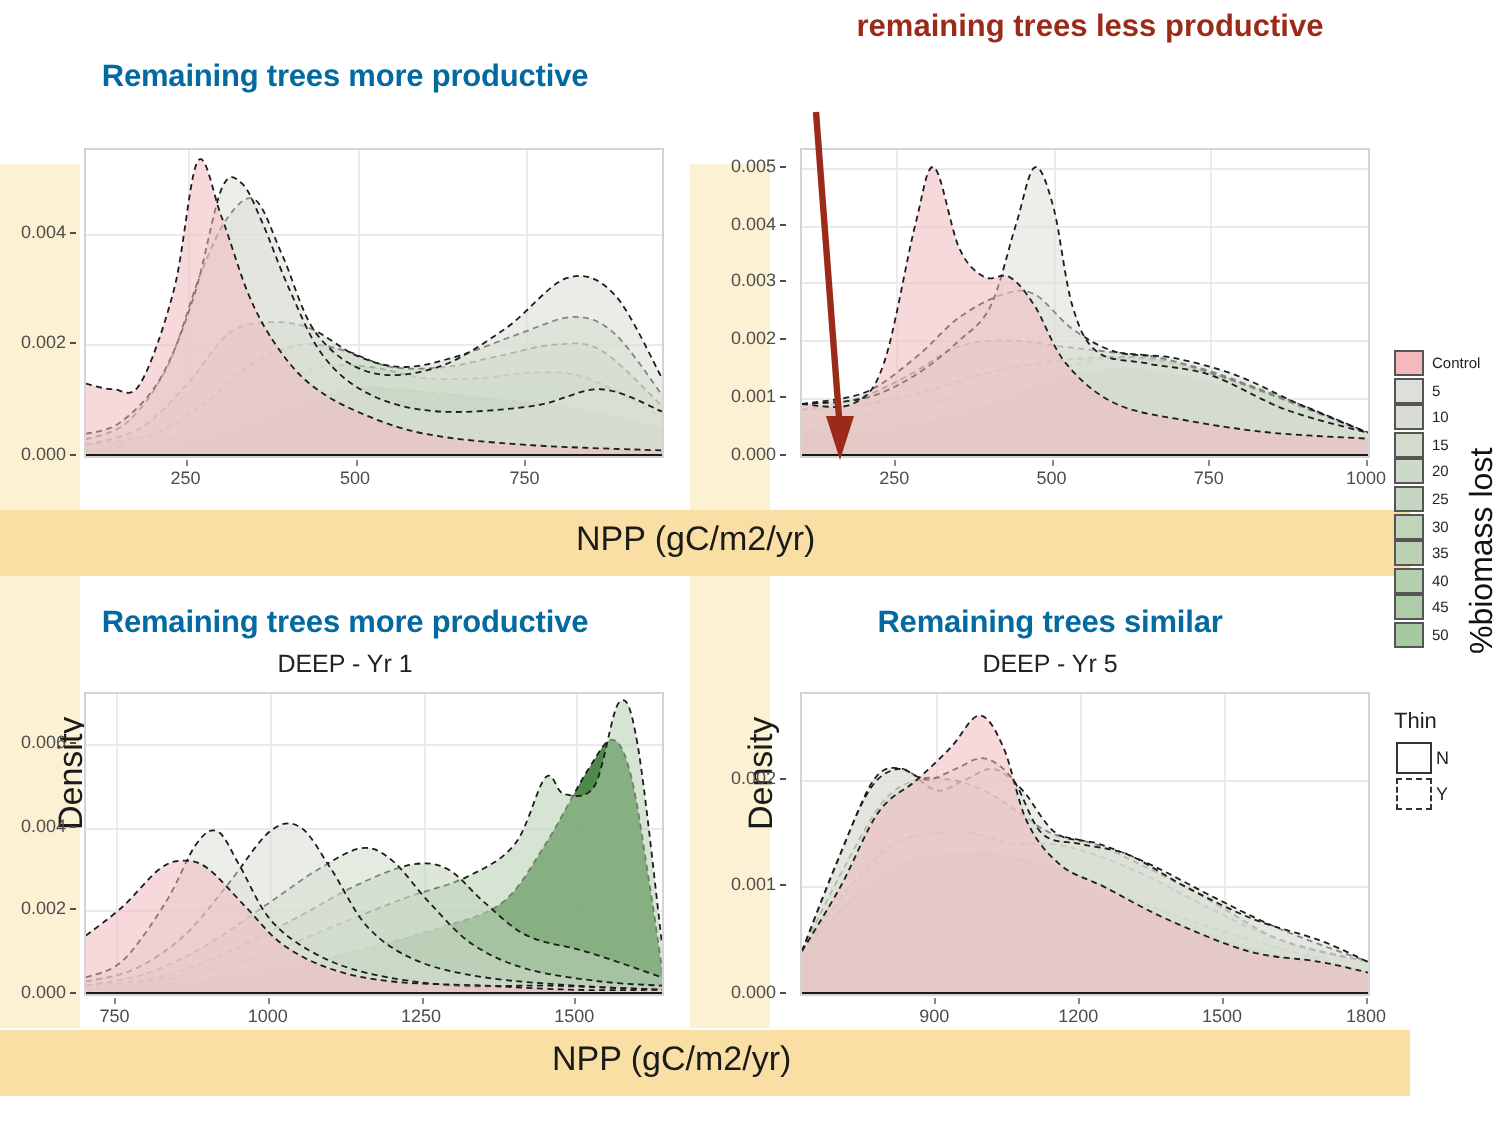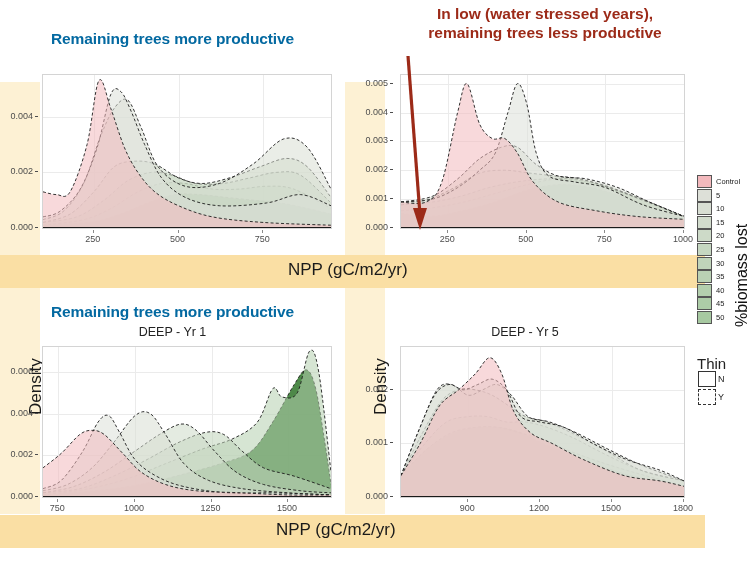--- a/index.html
+++ b/index.html
@@ -44,21 +44,21 @@
   .annot{position:absolute;text-align:center;font-weight:bold;
          color:#9c2a18;font-size:15.5px;line-height:1.22;white-space:nowrap;}
 
   
   .legend{position:absolute;}
   .legend-row{position:absolute;display:flex;align-items:center;}
   .swatch{width:15px;height:13px;border:1px solid #555;box-sizing:border-box;}
   .legend-lbl{font-size:7.5px;color:#222;margin-left:4px;white-space:nowrap;}
   .legend-title-v{position:absolute;font-size:16px;color:#111;
        transform-origin:0 0;transform:rotate(-90deg);white-space:nowrap;}
-  .thin-title{position:absolute;font-size:15px;color:#222;}
+  .thin-title{position:absolute;font-size:11px;color:#222;}
   .thin-sw{width:18px;height:16px;box-sizing:border-box;background:#fff;}
   .thin-sw.solid{border:1.4px solid #333;}
   .thin-sw.dashed{border:1.4px dashed #333;}
   .thin-lbl{font-size:9px;color:#222;margin-left:2px;}
 </style>
 </head>
 <body>
 
 <div class="band-v" style="left:0px;top:82px;width:40px;height:432px;"></div>
 <div class="band-v-label" style="left:26px;top:415px;">Density</div>
@@ -167,21 +167,20 @@
       <div class="xtickmark" style="left: 125.778px; top: 0px;"></div>
       <div class="xtick" style="left: 125.778px; top: 4px;">500</div>
       <div class="xtickmark" style="left: 204.389px; top: 0px;"></div>
       <div class="xtick" style="left: 204.389px; top: 4px;">750</div>
       <div class="xtickmark" style="left: 283px; top: 0px;"></div>
       <div class="xtick" style="left: 283px; top: 4px;">1000</div>
     </div>
 </div>
 
 <div class="annot" style="left:390px;top:5px;width:310px;">
-  <div>In low (water stressed years),</div>
   <div>remaining trees less productive</div>
 </div>
 <svg class="abs" style="left:395px;top:50px;width:60px;height:185px;" viewBox="0 0 60 185">
   <path d="M13,6 L25,165" stroke="#9c2a18" stroke-width="3.2" fill="none"></path>
   <path d="M25,180 L18,158 L32,158 Z" fill="#9c2a18"></path>
 </svg>
 
 <div class="panel" style="left:0px;top:288px;width:345px;height:230px;">
   <div class="panel-redtitle" style="top:15px;">Remaining trees more productive</div>
   <div class="panel-subtitle" style="top:37px;">DEEP - Yr 1</div>
@@ -228,20 +227,21 @@
       <div class="xtickmark" style="left: 91.9149px; top: 0px;"></div>
       <div class="xtick" style="left: 91.9149px; top: 4px;">1000</div>
       <div class="xtickmark" style="left: 168.511px; top: 0px;"></div>
       <div class="xtick" style="left: 168.511px; top: 4px;">1250</div>
       <div class="xtickmark" style="left: 245.106px; top: 0px;"></div>
       <div class="xtick" style="left: 245.106px; top: 4px;">1500</div>
     </div>
 </div>
 
 <div class="panel" style="left:345px;top:288px;width:360px;height:230px;">
+  <div class="panel-redtitle" style="top:15px;left:20px;right:20px;">Remaining trees similar</div>
   <div class="panel-subtitle" style="top:37px;left:20px;right:20px;">DEEP - Yr 5</div>
   <div class="plotbox" id="plot-3" style="left:55px;top:58px;width:285px;height:152px;">
       <div class="grid-v" style="left: 67.1525px;"></div>
       <div class="grid-v" style="left: 139.102px;"></div>
       <div class="grid-v" style="left: 211.051px;"></div>
       <div class="grid-v" style="left: 283px;"></div>
       <div class="grid-h" style="top: 150px;"></div>
       <div class="grid-h" style="top: 96.4286px;"></div>
       <div class="grid-h" style="top: 42.8571px;"></div>
       <svg width="283" height="150" viewBox="0 0 283 150" style="position: absolute; left: 0px; top: 0px;">

